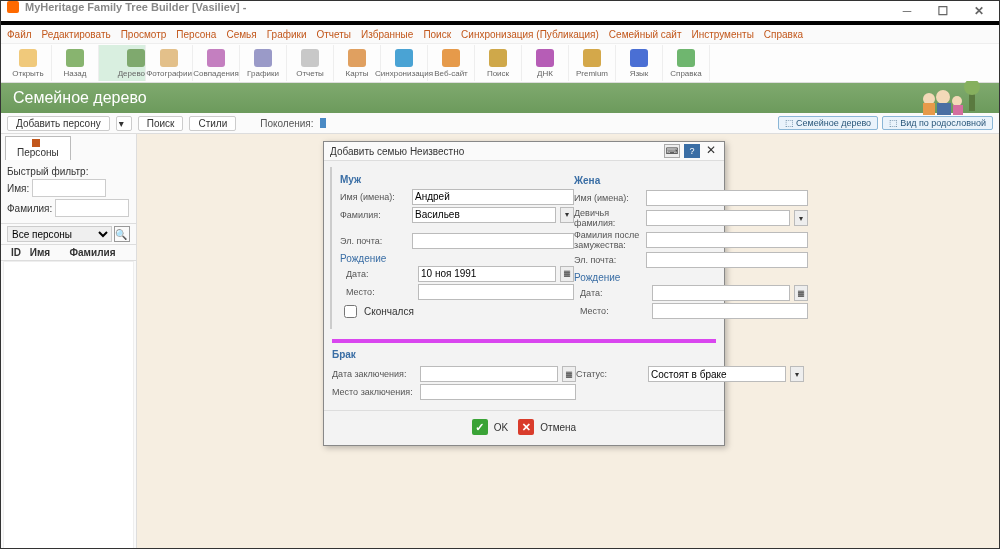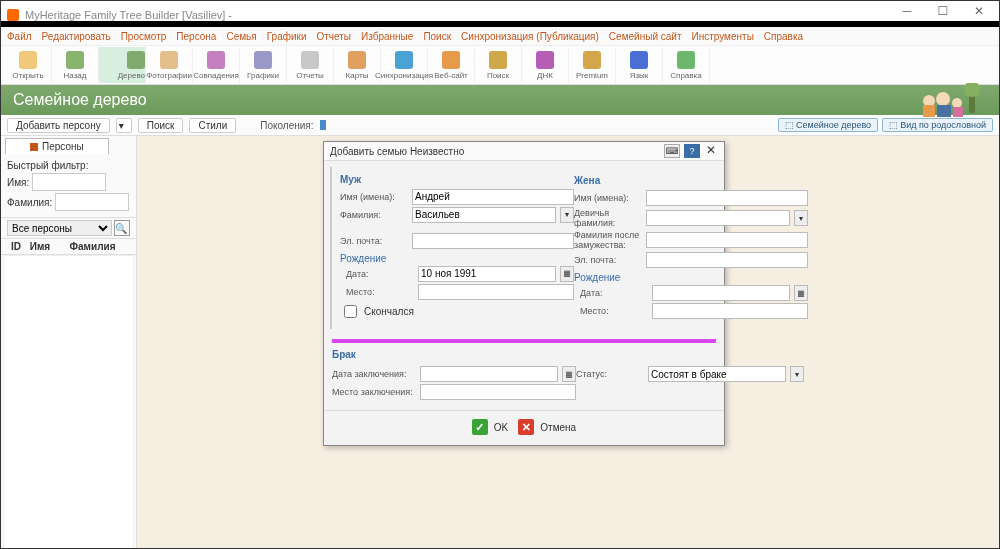--- a/index.html
+++ b/index.html
@@ -1,36 +1,36 @@
 <!DOCTYPE html>
 <html><head>
 <meta charset="utf-8">
 <style>
 html,body{margin:0;padding:0;font-family:Tahoma,Arial,sans-serif;font-size:11px;color:#333;background:#fff;}
 .window{width:1000px;height:549px;border:1px solid #333;box-sizing:border-box;position:relative;overflow:hidden;}
-.titlebar{height:20px;background:#fff;display:flex;align-items:flex-end;padding:0 6px;border-bottom:6px solid #000000;}
+.titlebar{height:20px;background:#fff;display:flex;align-items:flex-start;padding:0 6px;border-bottom:4px solid #000000;font-weight:bold;}
 .titlebar .logo{width:12px;height:12px;background:#ff6a00;border-radius:2px;margin-right:6px;}
 .titlebar .title{color:#888;font-size:11px;}
 .win-controls{position:absolute;right:2px;top:0;display:flex;}
 .win-controls div{width:36px;height:20px;display:flex;align-items:center;justify-content:center;color:#666;font-size:12px;}
 .menubar{height:18px;background:#fafafa;display:flex;align-items:center;padding:0 6px;gap:10px;color:#c2571b;font-size:10px;border-bottom:1px solid #eee;}
 .menubar span{cursor:pointer;}
 .toolbar{height:38px;background:#fdfdfd;display:flex;align-items:center;padding:0 4px;border-bottom:1px solid #ddd;}
 .tool-btn{display:flex;flex-direction:column;align-items:center;justify-content:center;width:46px;height:36px;font-size:8px;color:#666;border-right:1px solid #eee;}
 .tool-btn.active{background:#d9efe0;align-items:flex-end;}
 .tool-btn .ico{width:18px;height:18px;border-radius:3px;margin-bottom:2px;}
 .green-band{height:30px;background:linear-gradient(#7fa96e,#6c9a5c);color:#fff;display:flex;align-items:center;padding:0 12px;font-size:16px;position:relative;}
 .green-band .family-art{position:absolute;right:10px;top:-2px;width:80px;height:34px;}
 .sub-toolbar{height:20px;background:#fbfbfb;border-bottom:1px solid #ddd;display:flex;align-items:center;padding:0 6px;gap:6px;font-size:10px;}
 .sub-toolbar .btn{border:1px solid #ccc;background:#fff;padding:1px 8px;border-radius:2px;}
 .sub-toolbar .right-btns{margin-left:auto;display:flex;gap:4px;}
 .sub-toolbar .right-btns .btn{background:#eaf3fb;border:1px solid #8ab6d6;color:#2a577a;font-size:9px;padding:1px 6px;}
 .workspace{display:flex;height:calc(100% - 128px);}
 .sidebar{width:135px;border-right:1px solid #ddd;background:#fafafa;}
-.sidebar-tab{background:#fff;border:1px solid #bbb;border-bottom:none;padding:2px 24px;font-size:10px;display:inline-flex;align-items:center;margin:2px 0 0 4px;}
+.sidebar-tab{background:#fff;border:1px solid #bbb;border-bottom:none;padding:2px 11px;font-size:10px;display:inline-flex;align-items:center;margin:2px 0 0 4px;flex-direction:column;}
 .sidebar-tab .sq{width:8px;height:8px;background:#c2571b;margin-right:4px;}
 .filter-block{padding:4px 6px;font-size:10px;}
 .filter-block label{display:block;margin:2px 0;}
 .filter-block input{width:68px;font-size:10px;border:1px solid #ccc;height:14px;}
 .all-persons{display:flex;align-items:center;padding:2px 6px;font-size:10px;border-top:1px solid #ddd;border-bottom:1px solid #ddd;}
 .all-persons select{flex:1;font-size:10px;border:1px solid #ccc;height:16px;}
 .mag{width:14px;height:14px;border:1px solid #999;margin-left:2px;display:flex;align-items:center;justify-content:center;font-size:10px;}
 .grid-head{display:flex;font-size:10px;font-weight:bold;border-bottom:1px solid #ddd;padding:2px 4px;text-align:center;}
 .grid-head div:nth-child(1){width:22px;}
 .grid-head div:nth-child(2){width:26px;}

